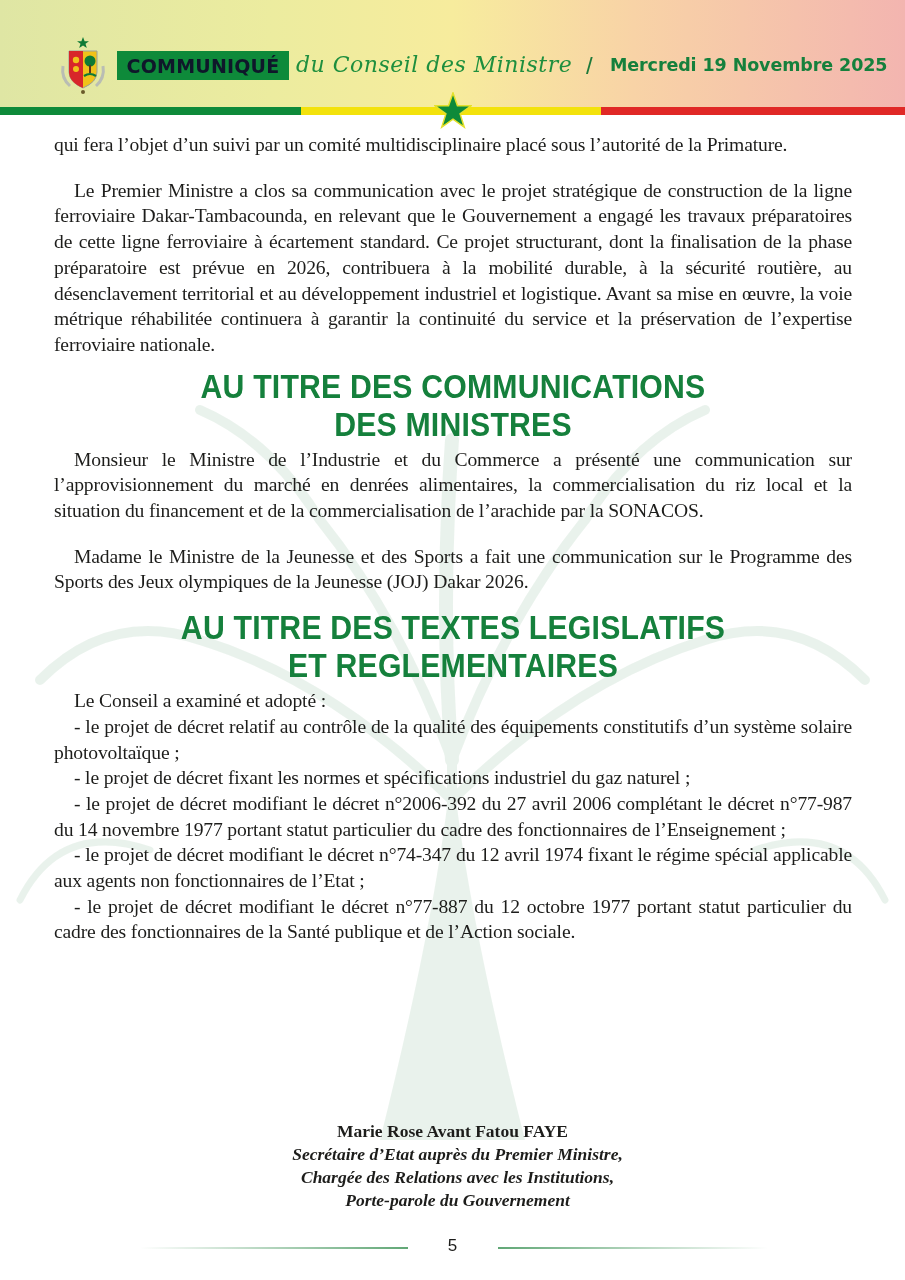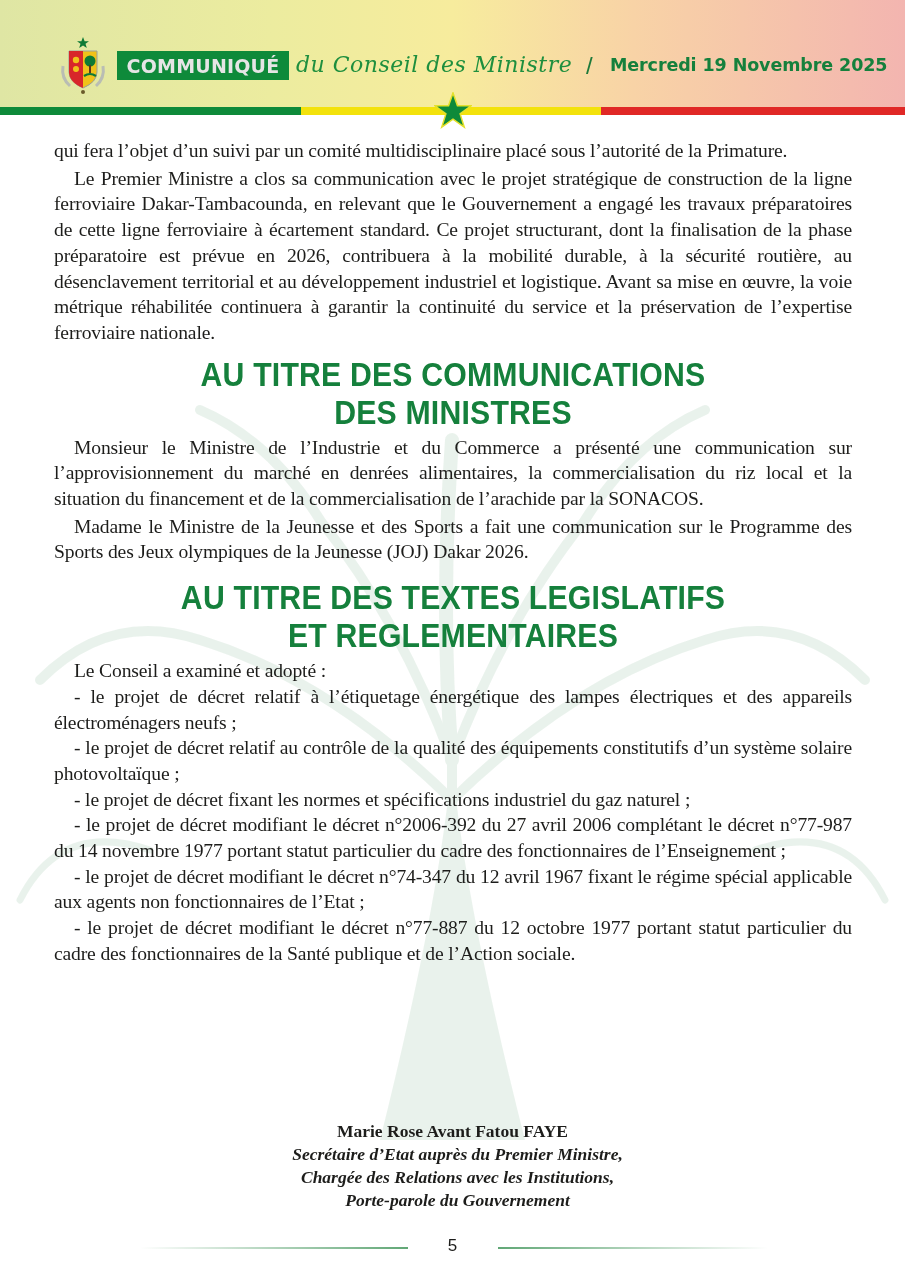--- a/index.html
+++ b/index.html
@@ -15,21 +15,21 @@
   .stripe { height: 100%; }
   .stripe.green { width: 301px; background: #0e8a3a; }
   .stripe.yellow { width: 300px; background: #f3e20c; }
   .stripe.red { width: 304px; background: #e02826; }
   .flag-star { position: absolute; left: 434px; top: 92px; width: 38px; height: 38px; }
 
   .emblem { position: absolute; left: 58px; top: 36px; width: 50px; height: 60px; }
 
   .communique-box {
     position: absolute; left: 117px; top: 51px; width: 172px; height: 29px;
-    background: #0e8a3a; color: #e5e5e5;
+    background: #0e8a3a; color: #0f172a;
     font-family: "DejaVu Sans", "Liberation Sans", sans-serif; font-weight: bold;
     font-size: 19px; letter-spacing: 0.2px;
     display: flex; align-items: center; justify-content: center;
   }
   .script-title {
     position: absolute; left: 296px; top: 44px; height: 40px;
     font-family: "DejaVu Serif", serif; font-style: italic; font-weight: normal;
     color: #1e8f3e; font-size: 22px; letter-spacing: 0.5px;
     display: flex; align-items: center;
   }
@@ -40,27 +40,27 @@
   .header-date {
     position: absolute; left: 610px; top: 55px;
     font-family: "DejaVu Sans", "Liberation Sans", sans-serif; font-weight: bold;
     color: #15803c; font-size: 17.5px; letter-spacing: -0.1px;
   }
 
   
   .watermark { position: absolute; left: 0; top: 380px; width: 905px; height: 760px; opacity: 0.09; pointer-events: none; }
 
   
-  .content { position: absolute; left: 54px; top: 138px; width: 798px; }
+  .content { position: absolute; left: 54px; top: 132px; width: 798px; }
   .para {
     font-size: 19.6px; line-height: 25.7px; text-align: justify; text-align-last: left;
     letter-spacing: -0.15px;
   }
   .para.indent { text-indent: 20px; }
-  .para + .para { margin-top: 2px; }
+  .para + .para { margin-top: 20px; }
 
   .section-title {
     font-family: "Liberation Sans", "DejaVu Sans", sans-serif; font-weight: bold;
     color: #15803c; text-align: center; font-size: 32.5px; line-height: 38px;
     letter-spacing: 0.2px; transform: scaleX(0.93); transform-origin: center;
   }
 
   #sec1 { margin-top: 10px; margin-bottom: 3px; }
   #sec2 { margin-top: 14px; margin-bottom: 3px; }
 
@@ -131,25 +131,24 @@
     <span>DES MINISTRES</span>
   </h2>
   <p class="para indent">Monsieur le Ministre de l’Industrie et du Commerce a présenté une communication sur l’approvisionnement du marché en denrées alimentaires, la commercialisation du riz local et la situation du financement et de la commercialisation de l’arachide par la SONACOS.</p>
   <p class="para indent">Madame le Ministre de la Jeunesse et des Sports a fait une communication sur le Programme des Sports des Jeux olympiques de la Jeunesse (JOJ) Dakar 2026.</p>
 
   <h2 class="section-title" id="sec2">
     <span>AU TITRE DES TEXTES LEGISLATIFS</span><br>
     <span>ET REGLEMENTAIRES</span>
   </h2>
   <p class="list-item">Le Conseil a examiné et adopté :</p>
-  <p class="list-item">- le projet de décret relatif à l’étiquetage énergétique des lampes électriques et des appareils électroménagers neufs ;</p>
   <p class="list-item">- le projet de décret relatif au contrôle de la qualité des équipements constitutifs d’un système solaire photovoltaïque ;</p>
   <p class="list-item">- le projet de décret fixant les normes et spécifications industriel du gaz naturel ;</p>
   <p class="list-item">- le projet de décret modifiant le décret n°2006-392 du 27 avril 2006 complétant le décret n°77-987 du 14 novembre 1977 portant statut particulier du cadre des fonctionnaires de l’Enseignement ;</p>
-  <p class="list-item">- le projet de décret modifiant le décret n°74-347 du 12 avril 1967 fixant le régime spécial applicable aux agents non fonctionnaires de l’Etat ;</p>
+  <p class="list-item">- le projet de décret modifiant le décret n°74-347 du 12 avril 1974 fixant le régime spécial applicable aux agents non fonctionnaires de l’Etat ;</p>
   <p class="list-item">- le projet de décret modifiant le décret n°77-887 du 12 octobre 1977 portant statut particulier du cadre des fonctionnaires de la Santé publique et de l’Action sociale.</p>
 </div>
 
 <div class="signature">
   <div class="sig-name">Marie Rose Avant Fatou FAYE</div>
   <div class="sig-title">Secrétaire d’Etat auprès du Premier Ministre,</div>
   <div class="sig-title">Chargée des Relations avec les Institutions,</div>
   <div class="sig-title">Porte-parole du Gouvernement</div>
 </div>
 

